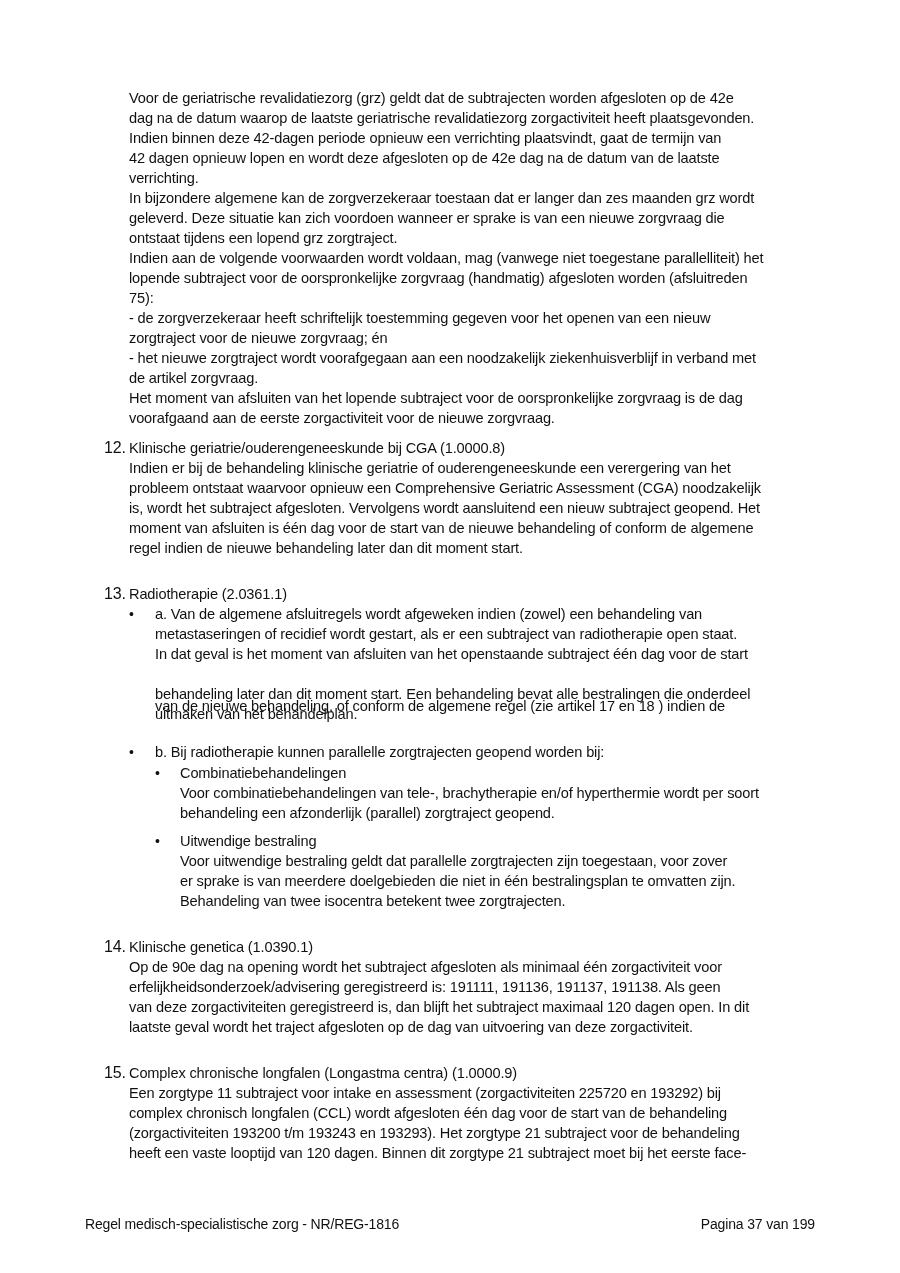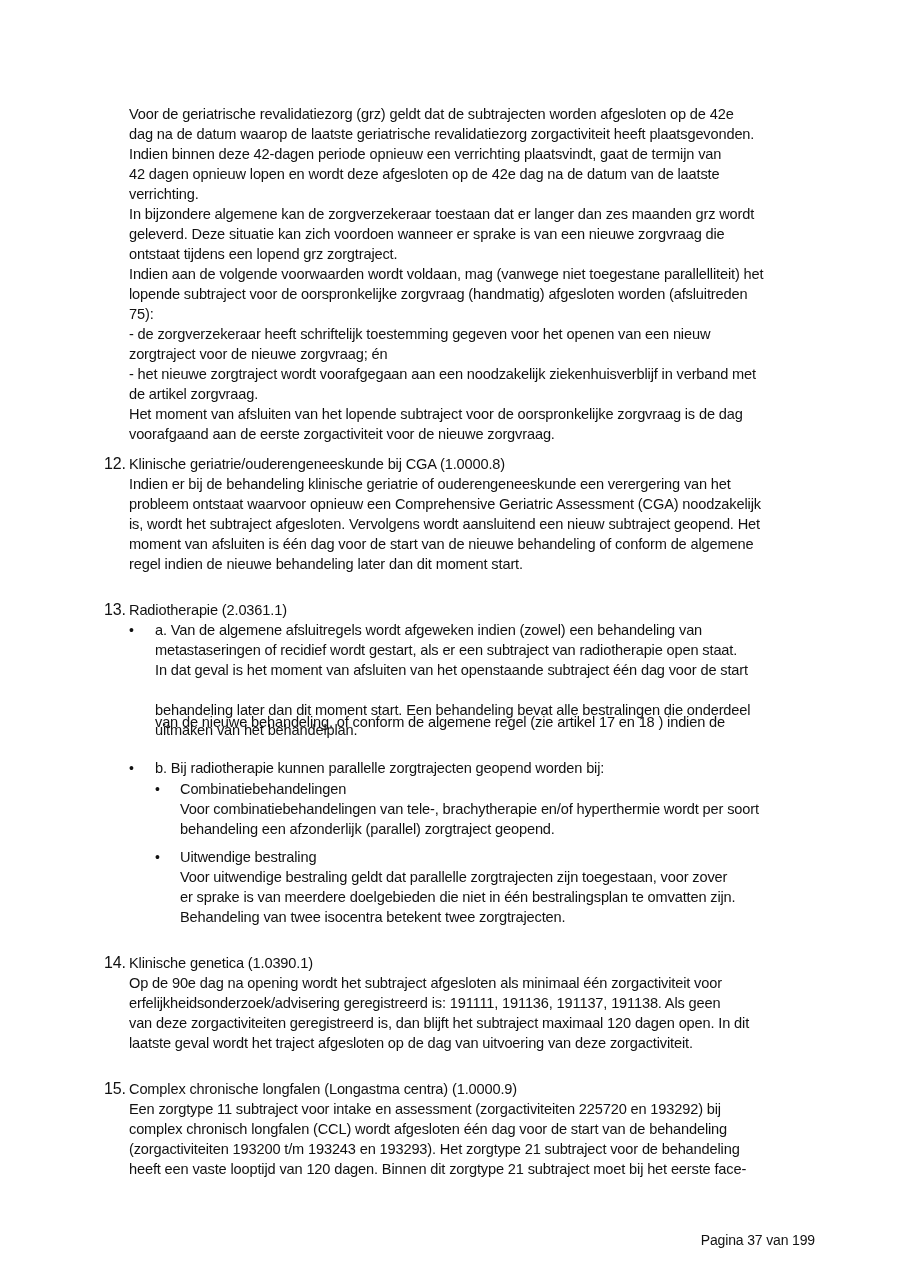--- a/index.html
+++ b/index.html
@@ -14,21 +14,21 @@
       overflow: hidden;
       font-family: "Liberation Sans", "DejaVu Sans", sans-serif;
       color: #111111;
       font-size: 14.6px;
       line-height: 20px;
       letter-spacing: -0.15px;
     }
     .page {
       position: absolute;
       left: 0; top: 0;
-      width: 900px; height: 1109px; margin-top: 16px;
+      width: 900px; height: 1109px;
     }
     .line {
       position: absolute;
       white-space: nowrap;
     }
     .intro { left: 129px; }
     .num {
       position: absolute;
       left: 104px;
       font-size: 16px;
@@ -127,15 +127,16 @@
 
   <div>
     <div class="num" style="top:1063px">15.</div>
     <div class="head" style="top:1063px">Complex chronische longfalen (Longastma centra) (1.0000.9)</div>
     <div class="body" style="top:1083px">Een zorgtype 11 subtraject voor intake en assessment (zorgactiviteiten 225720 en 193292) bij</div>
     <div class="body" style="top:1103px">complex chronisch longfalen (CCL) wordt afgesloten één dag voor de start van de behandeling</div>
     <div class="body" style="top:1123px">(zorgactiviteiten 193200 t/m 193243 en 193293). Het zorgtype 21 subtraject voor de behandeling</div>
     <div class="body" style="top:1143px">heeft een vaste looptijd van 120 dagen. Binnen dit zorgtype 21 subtraject moet bij het eerste face-</div>
   </div>
 
+  <div class="footer" style="left:85px">Regel medisch-specialistische zorg - NR/REG-1816</div>
   <div class="footer" style="right:85px">Pagina 37 van 199</div>
 
 </div>
 
 </body></html>

